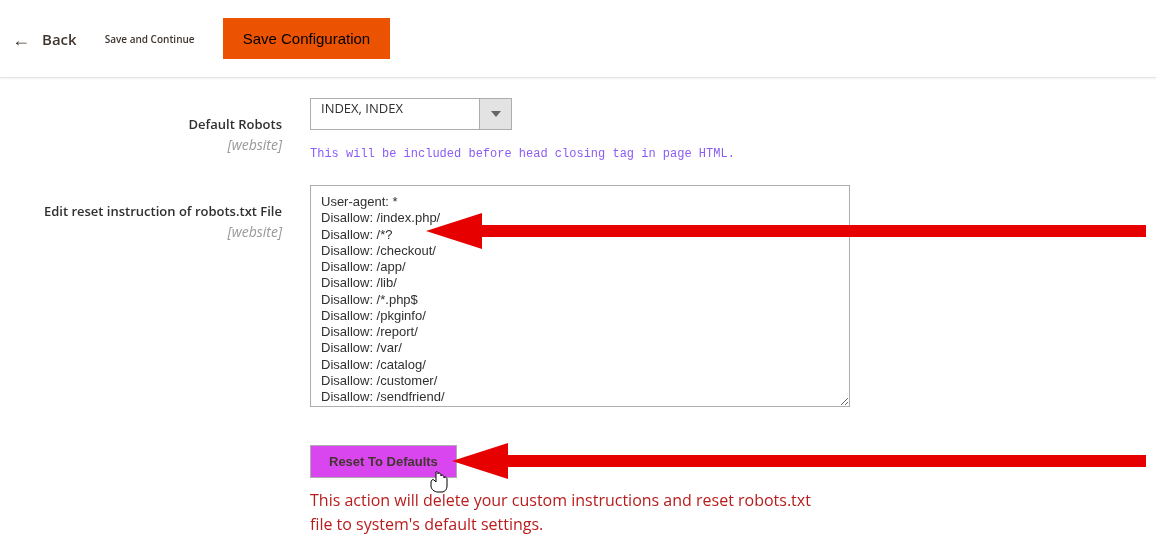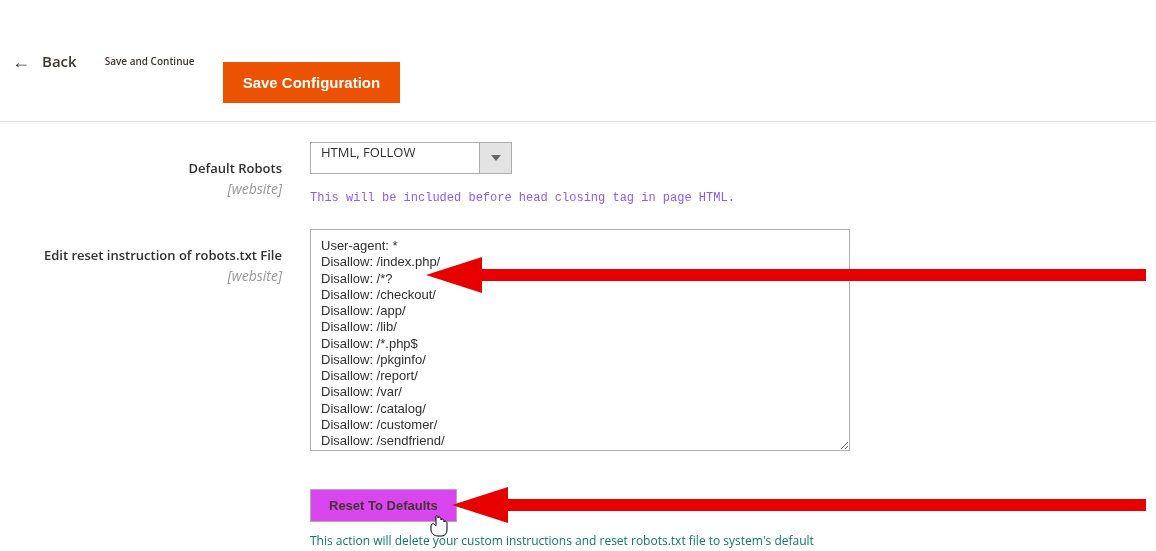--- a/index.html
+++ b/index.html
@@ -42,27 +42,26 @@
       font-weight: 600;
     }
     .save-continue {
       font-size: 10px;
       color: #41362f;
       cursor: pointer;
       font-weight: 600;
     }
     .save-config {
       background: #eb5202;
-      color: #ffffff;
+      color: #000000;
       font-size: 15px;
-      font-weight: 700;
+      font-weight: 400;
       padding: 12px 20px;
       border: none;
       cursor: pointer;
-      margin-top: 44px;
     }
     .content {
       padding: 20px 30px 20px 30px;
     }
     .form-row {
       display: flex;
       align-items: flex-start;
       margin-bottom: 4px;
     }
     .form-label-col {
@@ -144,22 +143,22 @@
     .reset-btn {
       background: #d946ef;
       border: 1px solid #adadad;
       color: #41362f;
       font-size: 13px;
       font-weight: 600;
       padding: 8px 18px;
       cursor: pointer;
     }
     .reset-help {
-      font-size: 12px;
-      color: #0f766e;
+      font-size: 16px;
+      color: #b91c1c;
       margin-top: 10px;
       max-width: 520px;
       line-height: 1.5;
     }
     .arrow-svg {
       position: absolute;
       pointer-events: none;
     }
     .cursor-icon {
       position: absolute;
@@ -184,21 +183,21 @@
 
 <div class="content">
 
   <div class="form-row">
     <div class="form-label-col">
       <div class="form-label">Default Robots</div>
       <div class="form-scope">[website]</div>
     </div>
     <div class="form-input-col">
       <div class="select-wrap">
-        <div class="select-input">HTML, FOLLOW</div>
+        <div class="select-input">INDEX, INDEX</div>
         <div class="select-arrow-btn">
           <svg viewBox="0 0 10 6">
               <path d="M0 0 L5 6 L10 0 Z" fill="#666"></path>
             </svg>
         </div>
       </div>
       <div class="help-text">This will be included before head closing tag in page HTML.</div>
     </div>
   </div>
 

